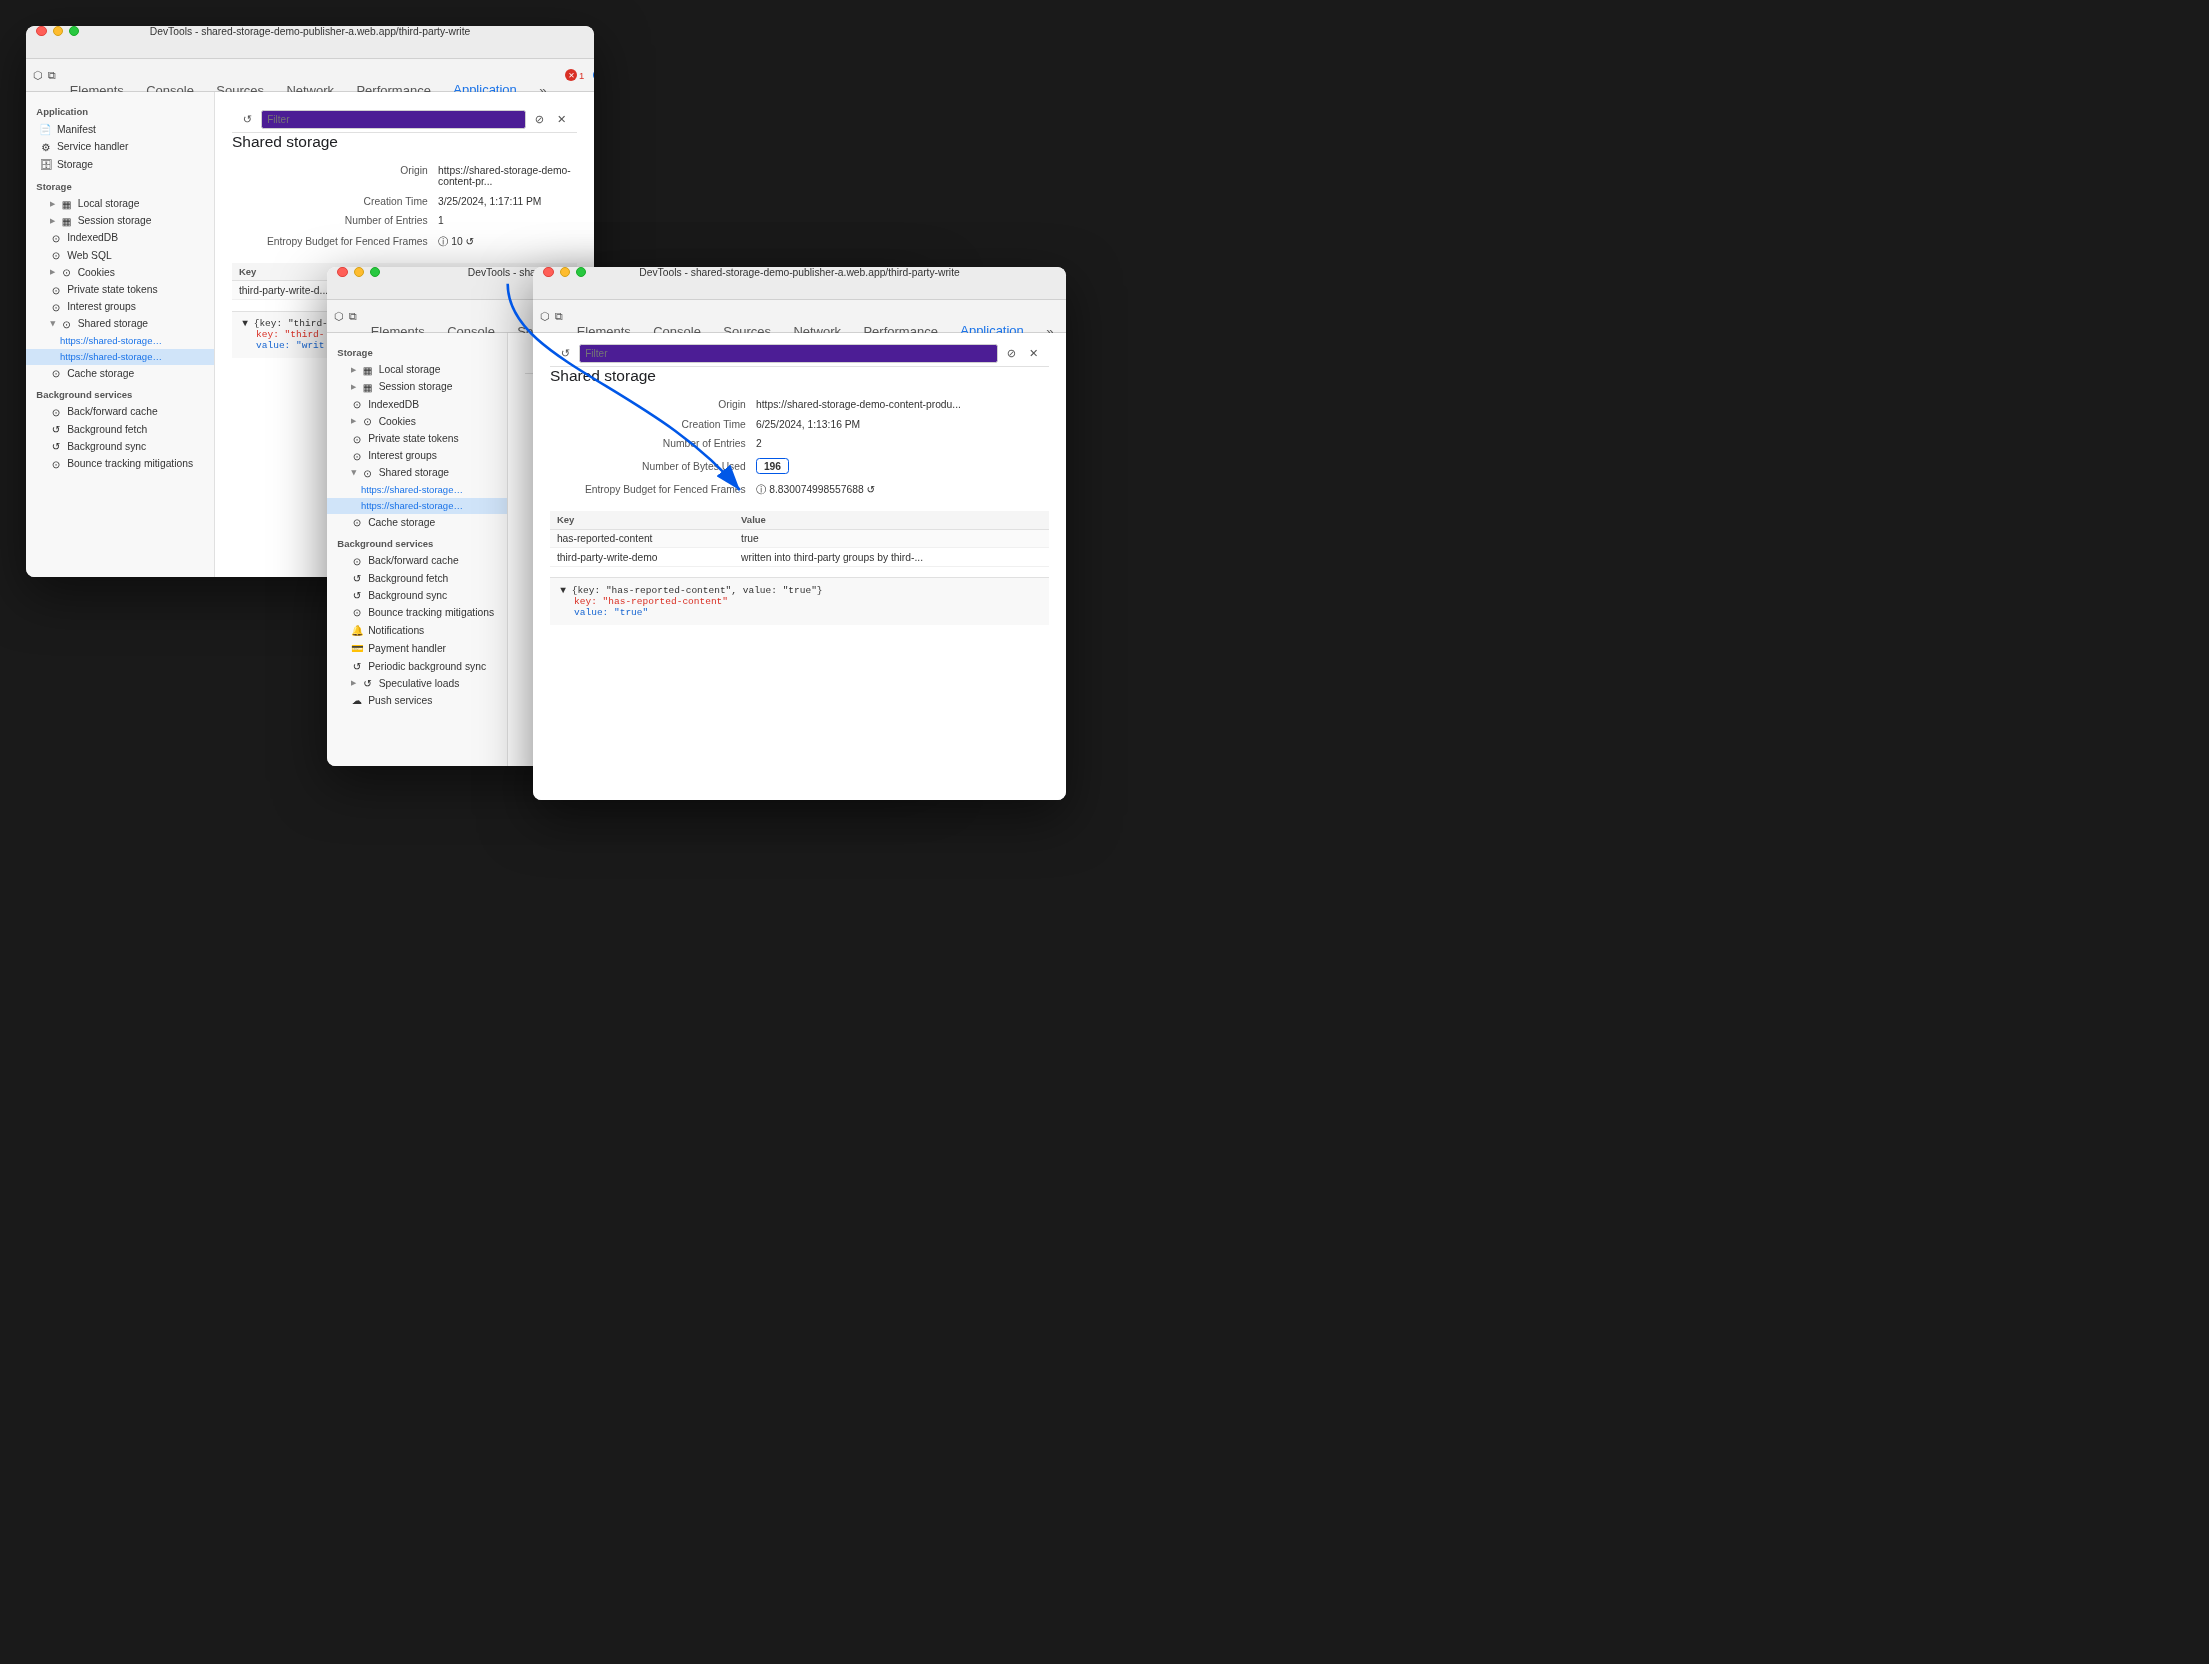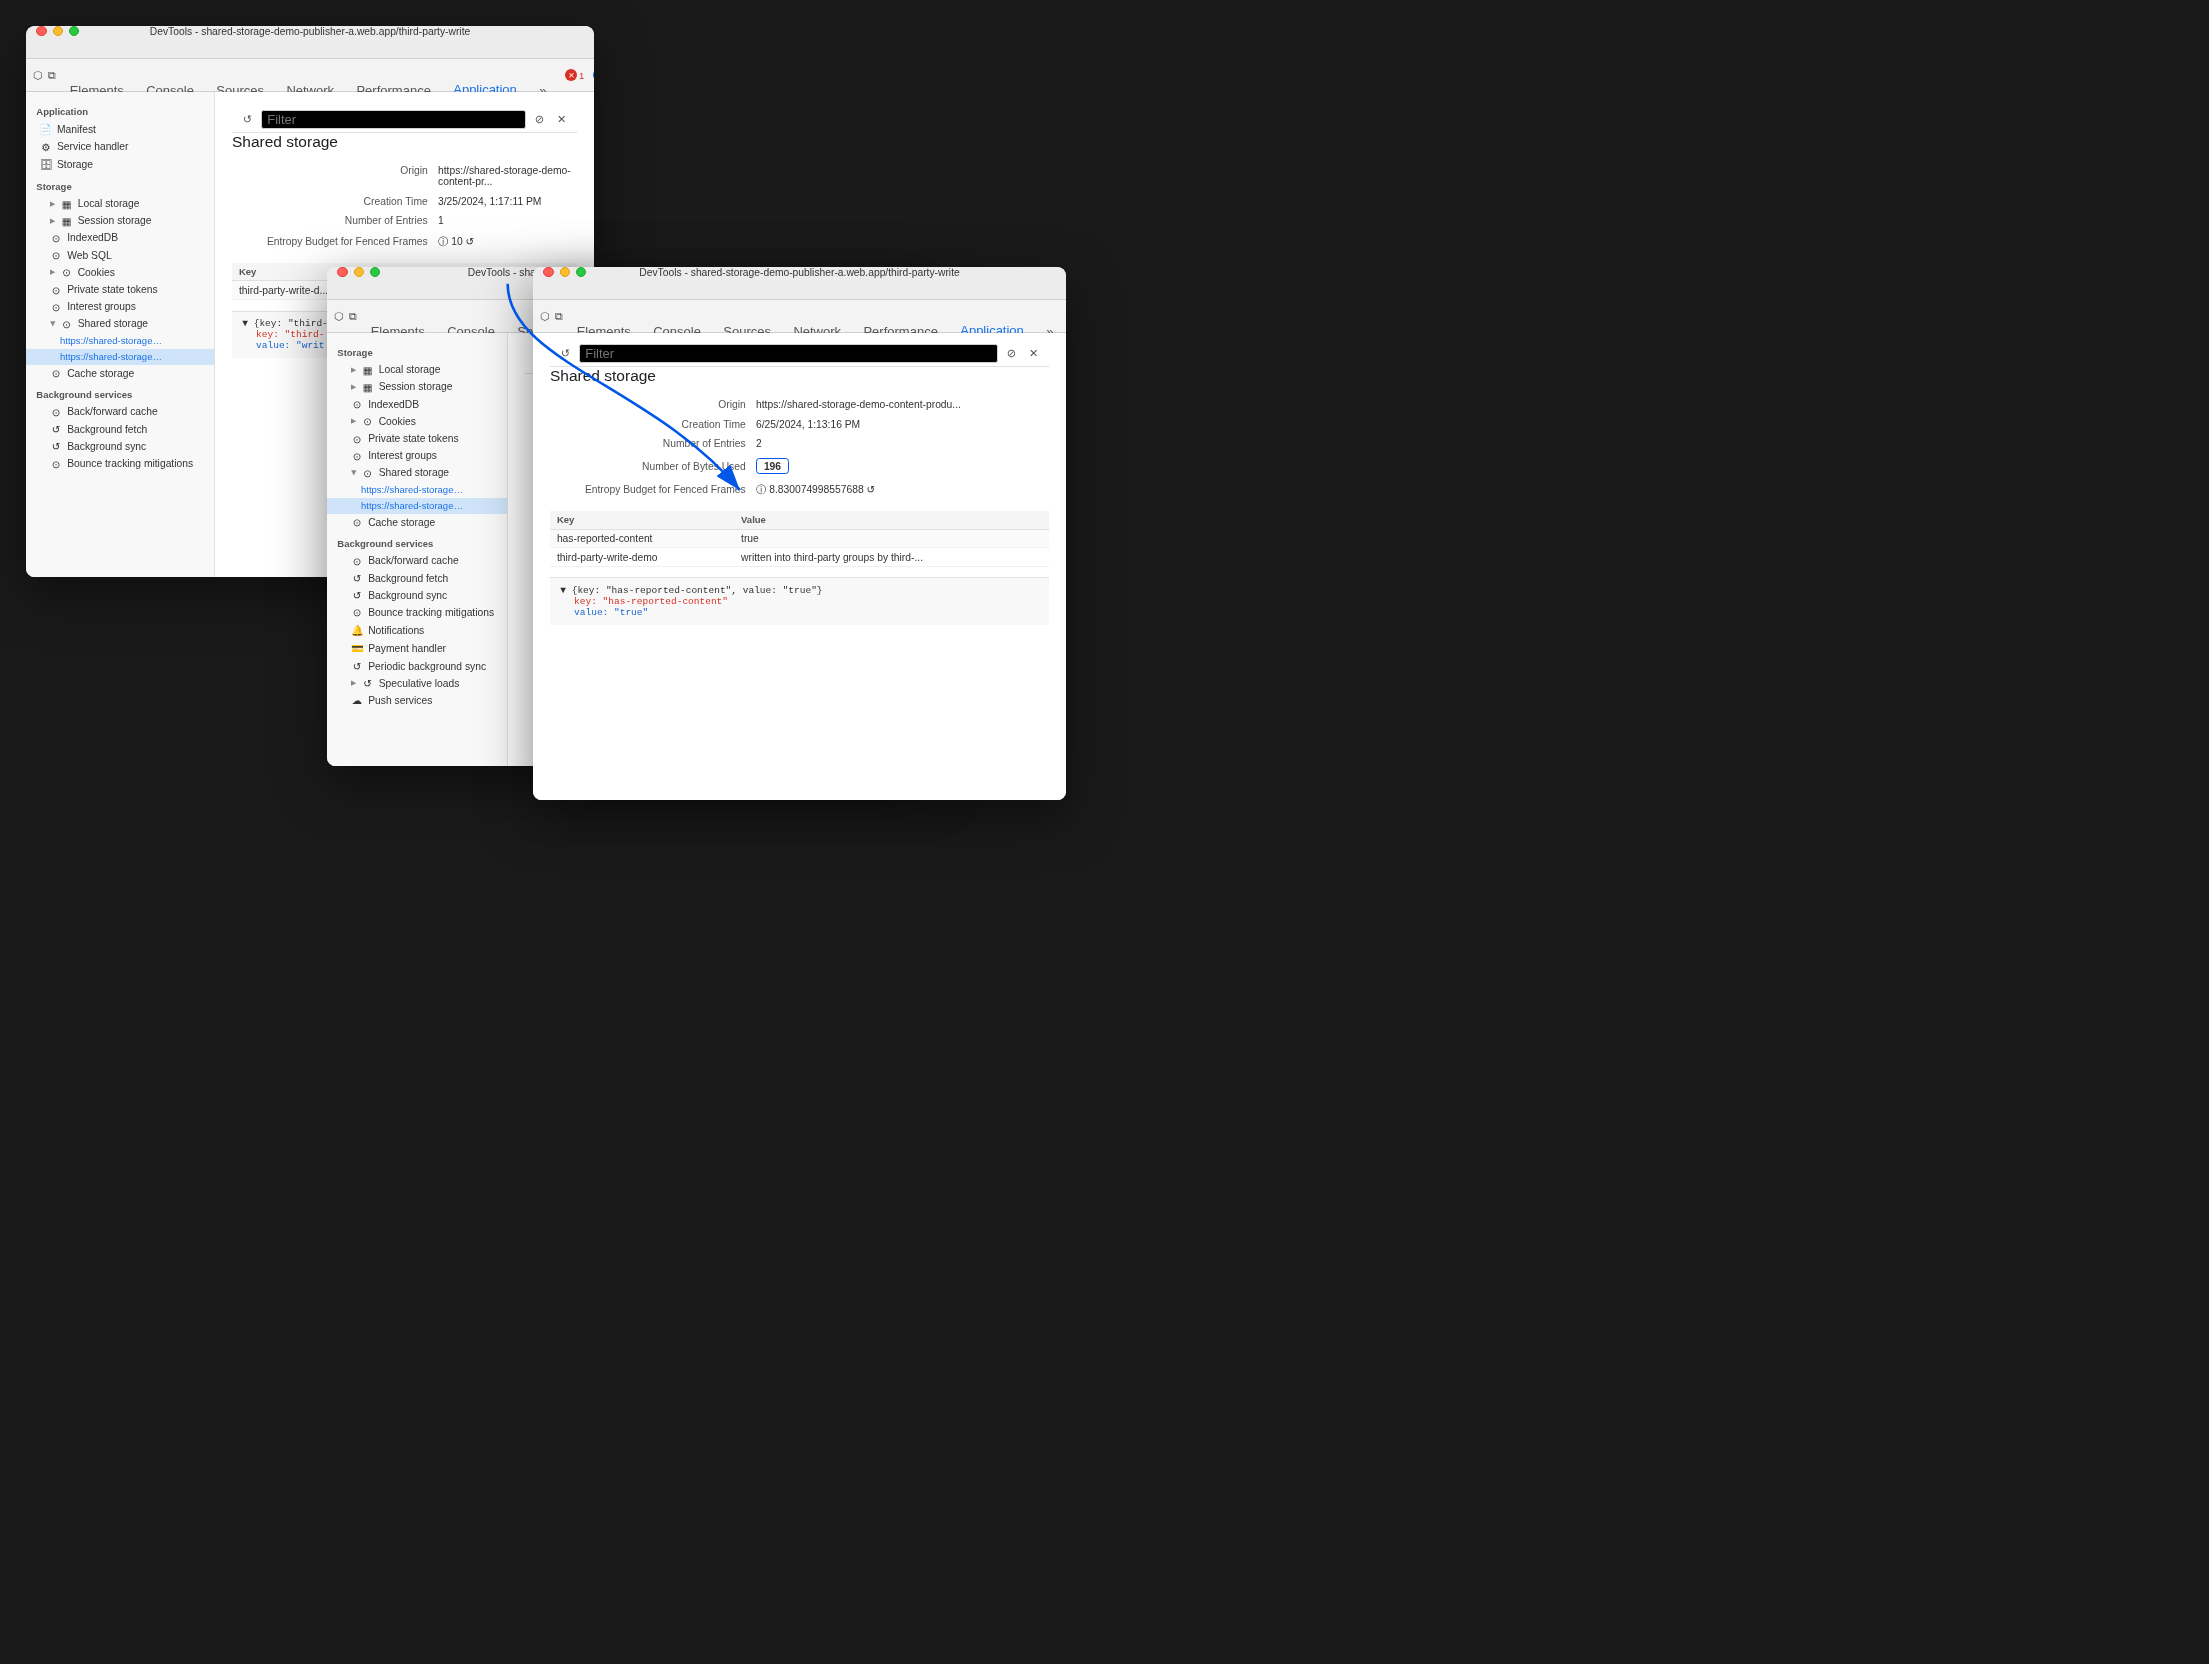--- a/index.html
+++ b/index.html
@@ -141,23 +141,23 @@
       padding: 0 6.9px;
       gap: 5.2px;
     }
 
     .filter-input {
       flex: 1;
       height: 19px;
       border: 0.9px solid #d0d0d0;
       border-radius: 2.6px;
       padding: 0 5.2px;
-      font-size: 13px;
+      font-size: 10px;
       color: #999;
-      background: #000000;
+      background: #4c1d95;
     }
 
     
     .devtools-main {
       display: flex;
       height: calc(100% - 65px);
     }
 
     
     .sidebar {

